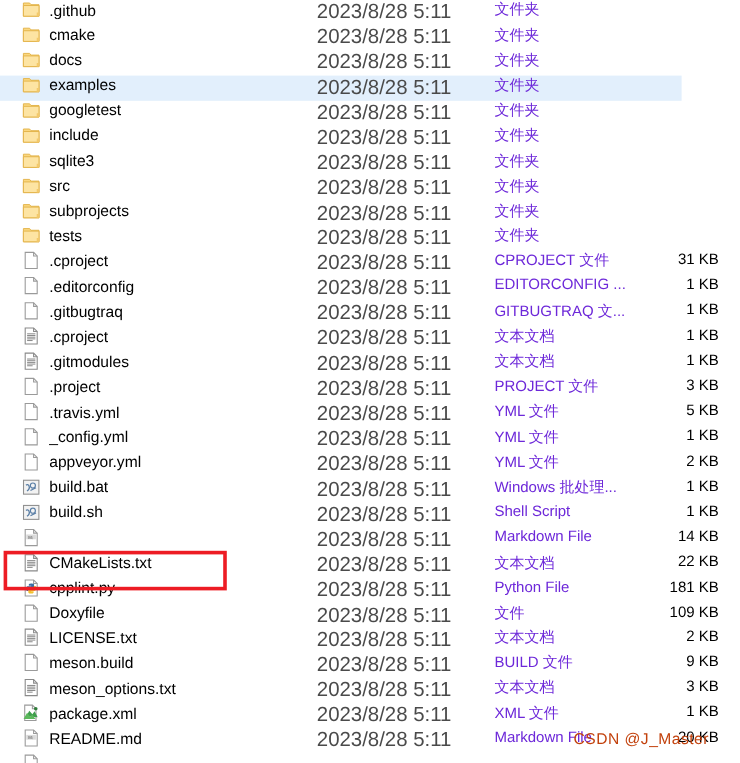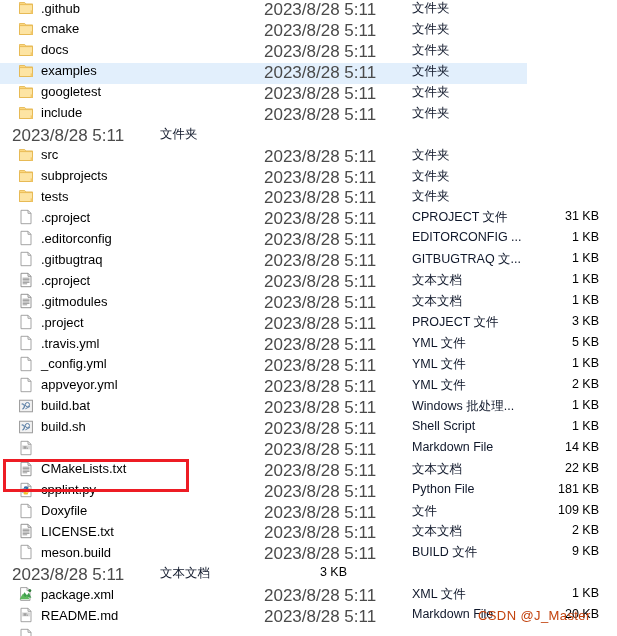--- a/index.html
+++ b/index.html
@@ -32,21 +32,21 @@
   .row {
     position: relative;
     display: flex;
     align-items: flex-start;
     height: 20.95px;
     box-sizing: border-box;
     padding-left: 12px;
   }
   .row.selected {
     background: #e2effc;
-    width: 527px;
+    width: 568px;
   }
 
   .cell-name {
     display: flex;
     align-items: center;
     width: 252px;
     flex: 0 0 252px;
     padding-left: 6px;
     box-sizing: border-box;
     overflow: hidden;
@@ -55,21 +55,21 @@
   .cell-date {
     width: 148px;
     flex: 0 0 148px;
     color: #4a4a4a;
     font-size: 17px;
     white-space: nowrap;
   }
   .cell-type {
     width: 125px;
     flex: 0 0 125px;
-    color: #0f172a;
+    color: #6d28d9;
     font-size: 12.5px;
     white-space: nowrap;
     overflow: hidden;
   }
   .cell-size {
     width: 62px;
     flex: 0 0 62px;
     text-align: right;
     color: #000000;
     font-size: 12.5px;
@@ -206,20 +206,30 @@
               <path d="M12.6 10.4h1.9v3.1h-1.9z" fill="#f3c96b"></path>
             </svg>
           </span>
           <span class="name-text">include</span>
         </div>
         <div class="cell-date">2023/8/28 5:11</div>
         <div class="cell-type">文件夹</div>
         <div class="cell-size"></div>
       </div>
       <div class="row">
+        <div class="cell-name">
+          <span class="icon">
+            <svg width="16" height="16" viewBox="0 0 16 16">
+              <path d="M1.5 2.5h5.2l1.1 1.4h6.7v9.6H1.5z" fill="#fbd77f" stroke="#e3b44a" stroke-width="0.8"></path>
+              <path d="M1.5 4.6h13v8.9H1.5z" fill="#fde4a3" stroke="#e3b44a" stroke-width="0.8"></path>
+              <path d="M12.6 10.4h1.9v3.1h-1.9z" fill="#f3c96b"></path>
+            </svg>
+          </span>
+          <span class="name-text">sqlite3</span>
+        </div>
         <div class="cell-date">2023/8/28 5:11</div>
         <div class="cell-type">文件夹</div>
         <div class="cell-size"></div>
       </div>
       <div class="row">
         <div class="cell-name">
           <span class="icon">
             <svg width="16" height="16" viewBox="0 0 16 16">
               <path d="M1.5 2.5h5.2l1.1 1.4h6.7v9.6H1.5z" fill="#fbd77f" stroke="#e3b44a" stroke-width="0.8"></path>
               <path d="M1.5 4.6h13v8.9H1.5z" fill="#fde4a3" stroke="#e3b44a" stroke-width="0.8"></path>
@@ -513,20 +523,32 @@
               <path d="M10 1.3v3h3" fill="none" stroke="#9a9a9a" stroke-width="0.9"></path>
             </svg>
           </span>
           <span class="name-text">meson.build</span>
         </div>
         <div class="cell-date">2023/8/28 5:11</div>
         <div class="cell-type">BUILD 文件</div>
         <div class="cell-size">9 KB</div>
       </div>
       <div class="row">
+        <div class="cell-name">
+          <span class="icon">
+            <svg width="16" height="16" viewBox="0 0 16 16">
+              <path d="M3 1.3h7l3 3v10.4H3z" fill="#ffffff" stroke="#8a8a8a" stroke-width="0.9"></path>
+              <path d="M10 1.3v3h3" fill="none" stroke="#8a8a8a" stroke-width="0.9"></path>
+              <g stroke="#7b7b7b" stroke-width="0.75">
+                <path d="M4.6 6.2h6.9M4.6 7.6h6.9M4.6 9h6.9M4.6 10.4h6.9M4.6 11.8h4.6"></path>
+              </g>
+            </svg>
+          </span>
+          <span class="name-text">meson_options.txt</span>
+        </div>
         <div class="cell-date">2023/8/28 5:11</div>
         <div class="cell-type">文本文档</div>
         <div class="cell-size">3 KB</div>
       </div>
       <div class="row">
         <div class="cell-name">
           <span class="icon">
             <svg width="16" height="16" viewBox="0 0 16 16">
               <path d="M2.6 1.6h6.4l3 3v9.8H2.6z" fill="#ffffff" stroke="#9a9a9a" stroke-width="0.9"></path>
               <path d="M9 1.6v3h3" fill="none" stroke="#9a9a9a" stroke-width="0.9"></path>

